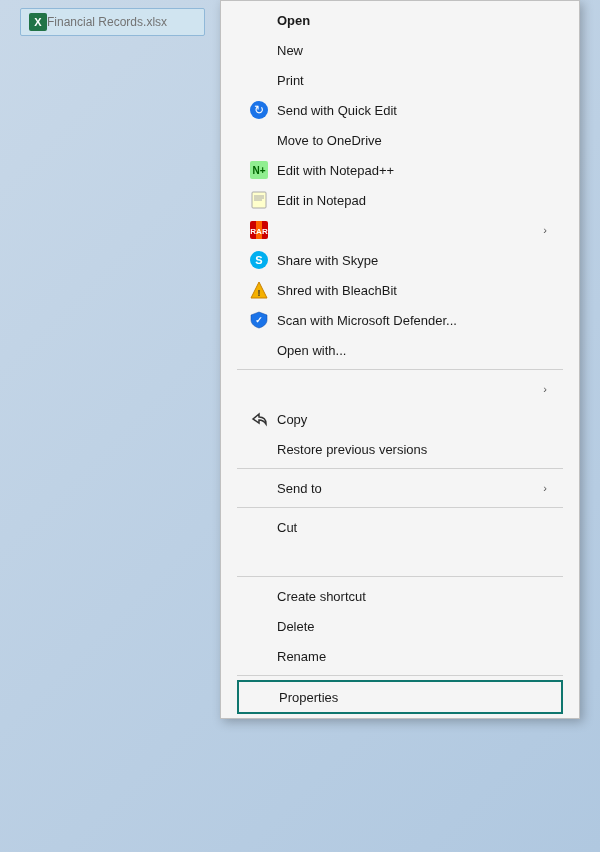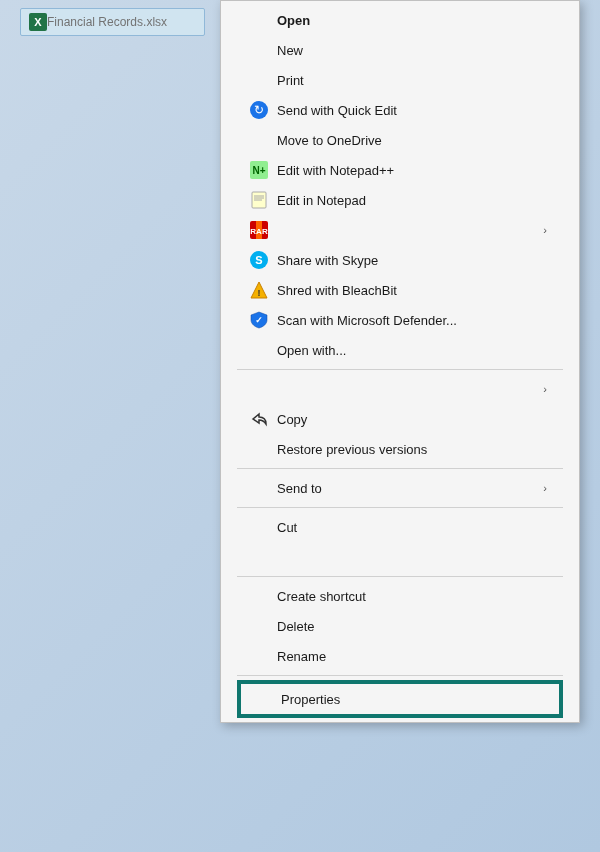--- a/index.html
+++ b/index.html
@@ -89,21 +89,21 @@
     }
 
     .menu-separator {
       height: 1px;
       background: #d0d0d0;
       margin: 4px 0;
     }
 
     
     .menu-item.properties-item {
-      border: 4px solid #0f766e;
+      border: 2px solid #0f766e;
     }
 
     
     .quick-share-icon {
       width: 18px;
       height: 18px;
       border-radius: 50%;
       background: #1a73e8;
       color: white;
       font-size: 12px;

